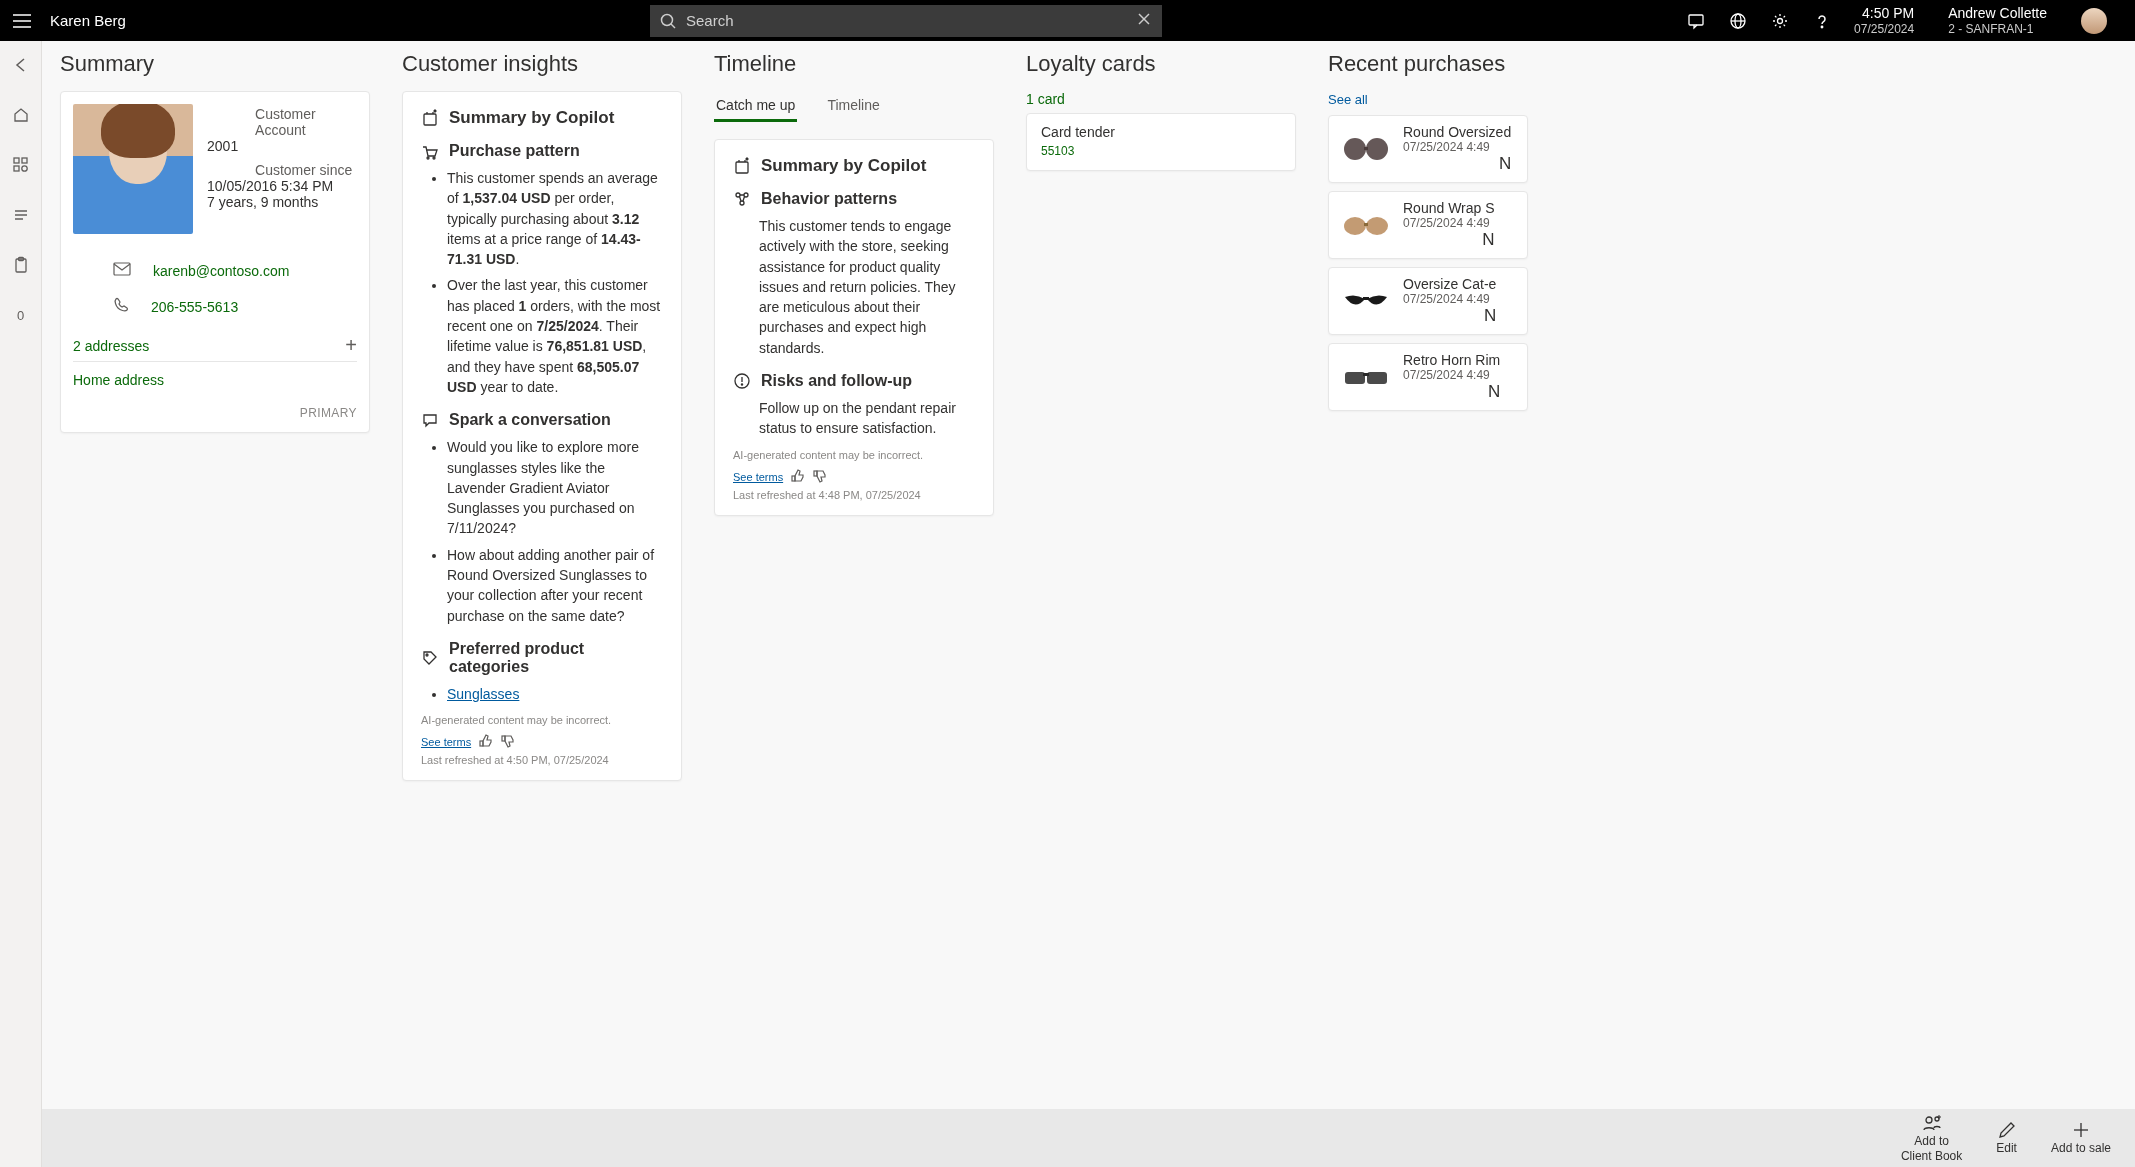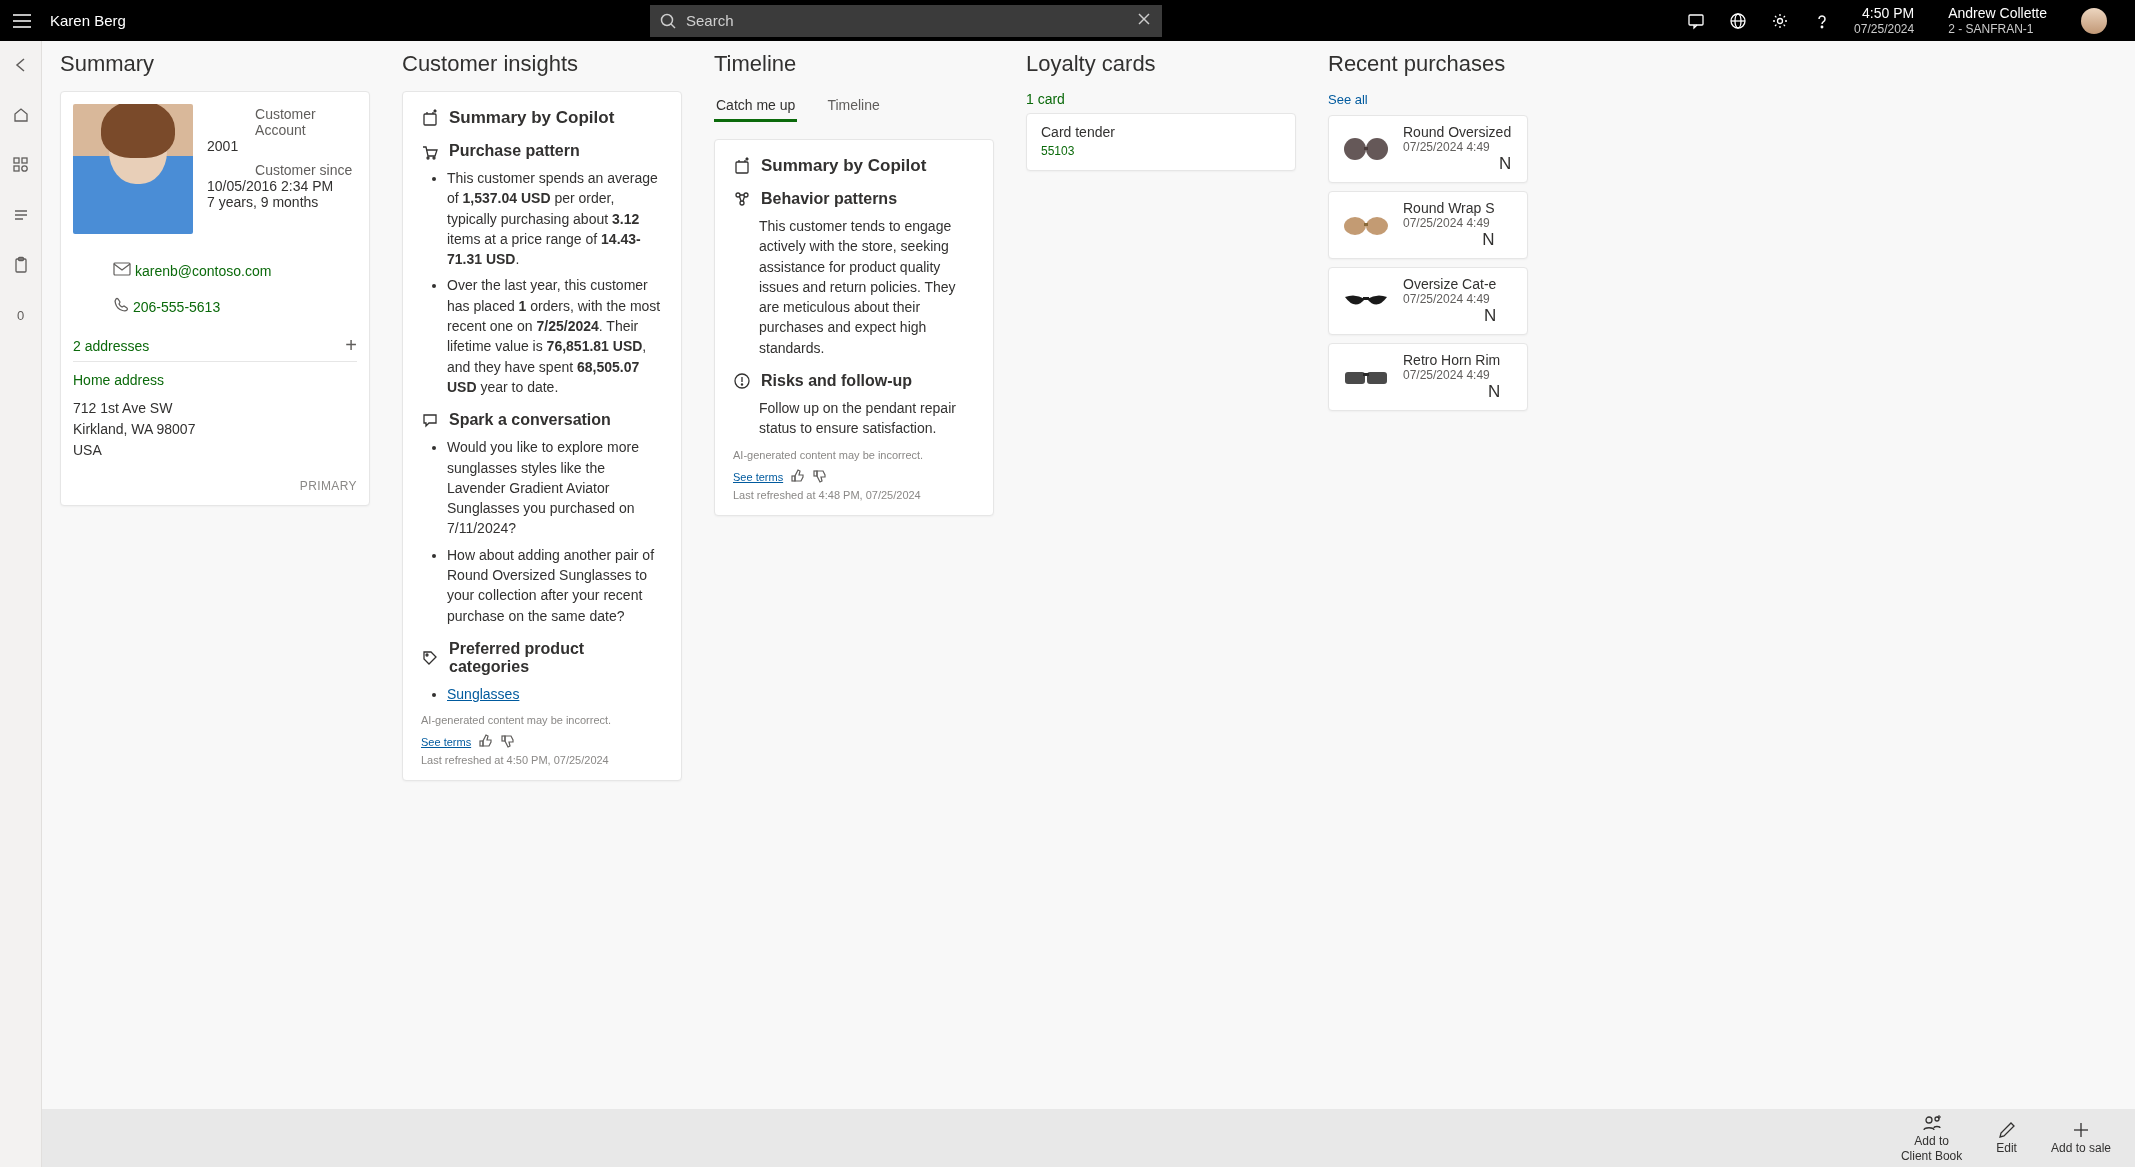--- a/index.html
+++ b/index.html
@@ -86,21 +86,21 @@
 
 .summary-col { width: 310px; }
 .profile-card { padding: 12px; }
 .profile-top { display:flex; gap:14px; }
 .profile-photo { width:130px; height:130px; background:linear-gradient(#d9b89a 0%,#d9b89a 40%, #4a8dd6 40%, #4a8dd6 100%); border-radius:2px; position:relative; overflow:hidden;}
 .profile-photo::before{content:"";position:absolute;left:36px;top:10px;width:58px;height:70px;background:#e8cfb8;border-radius:50% 50% 46% 46%;}
 .profile-photo::after{content:"";position:absolute;left:28px;top:-4px;width:74px;height:58px;background:#7a4a2a;border-radius:50% 50% 40% 40%;}
 .profile-meta .lbl { color:#605e5c; font-size:14px; margin-top:2px;margin-left:48px;}
 .profile-meta .val { color:#323130; font-size:14px; margin-bottom:8px;}
 .profile-contact { margin-top:16px; padding-top:12px; display:flex; flex-direction:column; gap:18px;}
-.profile-contact .row{ display:flex; align-items:center; gap:4px;padding-left:40px;}
+.profile-contact .row{ display:flex; align-items:center; gap:22px;padding-left:40px;}
 .profile-contact .icon{color:#605e5c;}
 .profile-contact a{ color:#0b6a0b; text-decoration:none; cursor:pointer;}
 .addr-head{display:flex;justify-content:space-between;align-items:center;margin-top:18px;border-bottom:1px solid #e6e6e6;padding-bottom:4px;}
 .addr-head a{color:#0b6a0b;text-decoration:none;cursor:pointer;font-size:14px;}
 .addr-head .plus{color:#605e5c;font-size:20px;cursor:pointer;font-weight:300;}
 .addr-label{color:#0b6a0b;font-size:14px;margin-top:10px;}
 .addr-lines{margin-top:10px;font-size:14px;color:#323130;line-height:1.5;}
 .primary-tag{text-align:right;color:#8a8886;font-size:12px;margin-top:18px;letter-spacing:0.4px;}
 
 
@@ -259,21 +259,21 @@
 
   <div class="col summary-col">
     <h2>Summary</h2>
     <div class="card profile-card">
       <div class="profile-top">
         <div class="profile-photo"></div>
         <div class="profile-meta">
           <div class="lbl">Customer Account</div>
           <div class="val">2001</div>
           <div class="lbl">Customer since</div>
-          <div class="val" style="margin-bottom:0">10/05/2016 2:34 PM</div>
+          <div class="val" style="margin-bottom:0">10/05/2016 5:34 PM</div>
           <div class="val">7 years, 9 months</div>
         </div>
       </div>
       <div class="profile-contact">
         <div class="row">
           <span class="icon"><svg width="18" height="14" viewBox="0 0 18 14" fill="none" stroke="#605e5c" stroke-width="1.2">
                   <rect x="1" y="1" width="16" height="12" rx="1"></rect>
                   <path d="M1 2 L9 8 L17 2"></path>
                 </svg></span>
           <a>karenb@contoso.com</a>
@@ -283,25 +283,20 @@
                   <path d="M3 2 C3 2 4 1 5 2 L7 5 L6 7 C6 7 7 9 9 10 L11 9 L14 11 C15 12 14 13 14 13 C12 15 7 13 5 11 C3 9 1 4 3 2 Z"></path>
                 </svg></span>
           <a>206-555-5613</a>
         </div>
       </div>
       <div class="addr-head">
         <a>2 addresses</a>
         <span class="plus">+</span>
       </div>
       <div class="addr-label">Home address</div>
-      <div class="addr-lines">
-        <div>712 1st Ave SW</div>
-        <div>Kirkland, WA 98007</div>
-        <div>USA</div>
-      </div>
       <div class="primary-tag">PRIMARY</div>
     </div>
   </div>
 
   <div class="col insights-col">
     <h2>Customer insights</h2>
     <div class="card insight-card">
       <div class="sec-head">
         <svg width="18" height="18" viewBox="0 0 18 18" fill="none" stroke-width="1.3">
               <rect x="3" y="5" width="12" height="11" rx="1"></rect>

